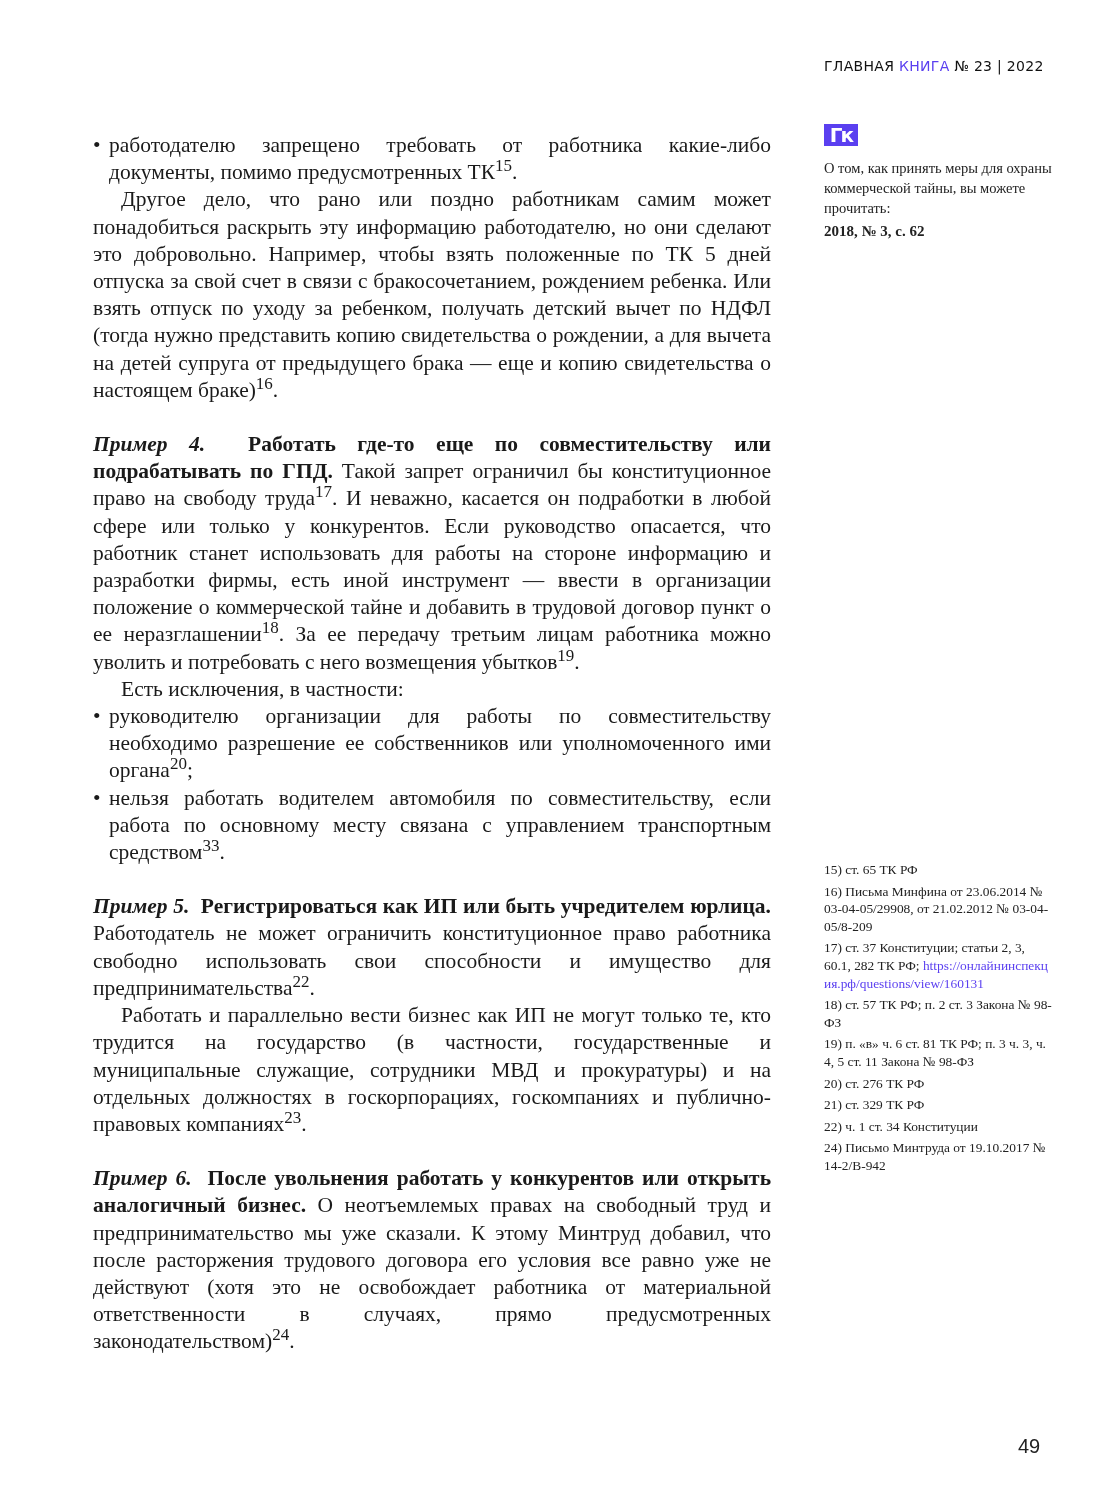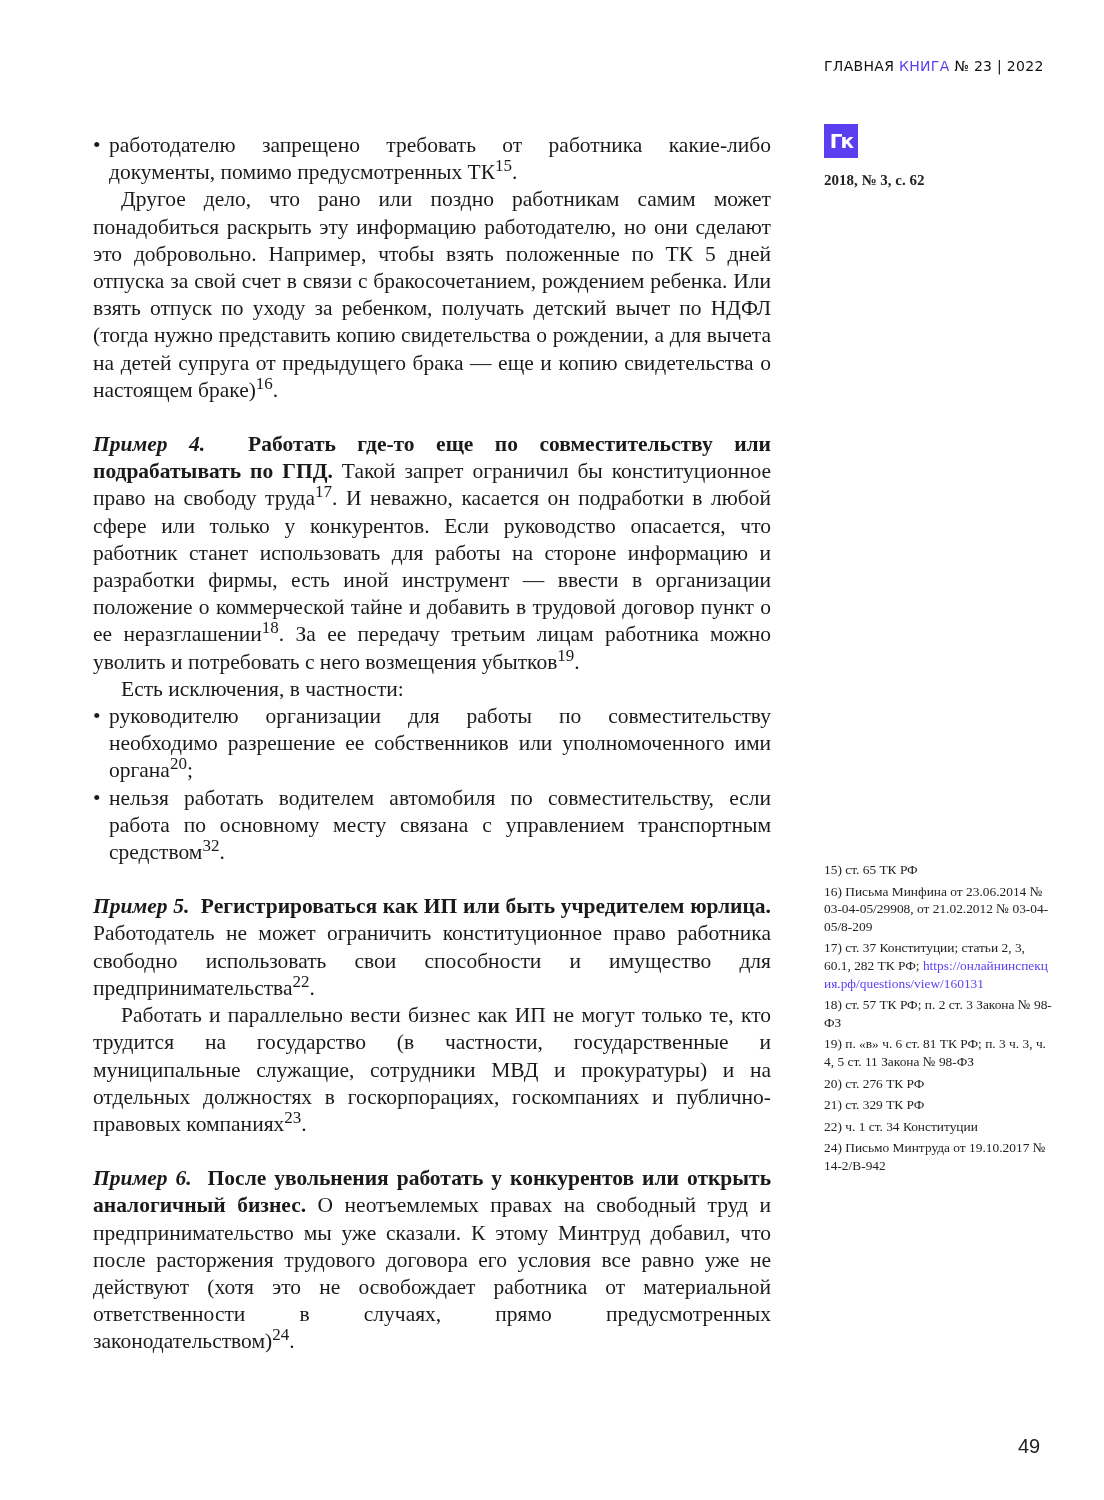--- a/index.html
+++ b/index.html
@@ -25,21 +25,21 @@
   .example { margin-top: 27px !important; }
   .ex-label { font-style: italic; font-weight: bold; }
   .ex-title { font-weight: bold; }
   sup { font-size: 17px; line-height: 0; vertical-align: super; }
 
   .aside {
     position: absolute; left: 824px; top: 124px; width: 230px;
     font-family: "Liberation Serif", serif; font-size: 14.5px; line-height: 20px; color: #222;
   }
   .logo {
-    width: 34px; height: 34px; background: #5a3ff0; color: #fff;
+    width: 34px; height: 22px; background: #5a3ff0; color: #fff;
     font-family: "DejaVu Sans", sans-serif; font-weight: bold; font-size: 20px;
     display: flex; align-items: center; justify-content: center; margin-bottom: 12px;
     letter-spacing: -2px;
   }
   .aside-ref { font-weight: bold; font-size: 15px; margin-top: 3px; }
 
   .footnotes {
     position: absolute; left: 824px; top: 861px; width: 230px;
     font-family: "Liberation Serif", serif; font-size: 13.4px; line-height: 17.6px; color: #222;
   }
@@ -58,31 +58,32 @@
 <div class="header">
   <span>ГЛАВНАЯ</span>
   <span class="accent">КНИГА</span>
   <span>№ 23 | 2022</span>
 </div>
 
 <div class="aside">
   <div class="logo">
       <span>Гк</span>
     </div>
+  <div>О том, как принять меры для охраны коммерческой тайны, вы можете прочитать:</div>
   <div class="aside-ref">2018, № 3, с. 62</div>
 </div>
 
 <div class="main">
   <p class="bullet"><span>работодателю запрещено требовать от работника какие-либо документы, помимо предусмотренных ТК</span><sup>15</sup><span>.</span></p>
   <p class="indent"><span>Другое дело, что рано или поздно работникам самим может понадобиться раскрыть эту информацию работодателю, но они сделают это добровольно. Например, чтобы взять положенные по ТК 5 дней отпуска за свой счет в связи с бракосочетанием, рождением ребенка. Или взять отпуск по уходу за ребенком, получать детский вычет по НДФЛ (тогда нужно представить копию свидетельства о рождении, а для вычета на детей супруга от предыдущего брака — еще и копию свидетельства о настоящем браке)</span><sup>16</sup><span>.</span></p>
 
   <p class="example"><span class="ex-label">Пример 4.</span>&nbsp; <span class="ex-title">Работать где-то еще по совместительству или подрабатывать по ГПД.</span> <span>Такой запрет ограничил бы конституционное право на свободу труда</span><sup>17</sup><span>. И неважно, касается он подработки в любой сфере или только у конкурентов. Если руководство опасается, что работник станет использовать для работы на стороне информацию и разработки фирмы, есть иной инструмент — ввести в организации положение о коммерческой тайне и добавить в трудовой договор пункт о ее неразглашении</span><sup>18</sup><span>. За ее передачу третьим лицам работника можно уволить и потребовать с него возмещения убытков</span><sup>19</sup><span>.</span></p>
   <p class="indent">Есть исключения, в частности:</p>
   <p class="bullet"><span>руководителю организации для работы по совместительству необходимо разрешение ее собственников или уполномоченного ими органа</span><sup>20</sup><span>;</span></p>
-  <p class="bullet"><span>нельзя работать водителем автомобиля по совместительству, если работа по основному месту связана с управлением транспортным средством</span><sup>32</sup><span>.</span></p>
+  <p class="bullet"><span>нельзя работать водителем автомобиля по совместительству, если работа по основному месту связана с управлением транспортным средством</span><sup>33</sup><span>.</span></p>
 
   <p class="example"><span class="ex-label">Пример 5.</span>&nbsp; <span class="ex-title">Регистрироваться как ИП или быть учредителем юрлица.</span> <span>Работодатель не может ограничить конституционное право работника свободно использовать свои способности и имущество для предпринимательства</span><sup>22</sup><span>.</span></p>
   <p class="indent"><span>Работать и параллельно вести бизнес как ИП не могут только те, кто трудится на государство (в частности, государственные и муниципальные служащие, сотрудники МВД и прокуратуры) и на отдельных должностях в госкорпорациях, госкомпаниях и публично-правовых компаниях</span><sup>23</sup><span>.</span></p>
 
   <p class="example"><span class="ex-label">Пример 6.</span>&nbsp; <span class="ex-title">После увольнения работать у конкурентов или открыть аналогичный бизнес.</span> <span>О неотъемлемых правах на свободный труд и предпринимательство мы уже сказали. К этому Минтруд добавил, что после расторжения трудового договора его условия все равно уже не действуют (хотя это не освобождает работника от материальной ответственности в случаях, прямо предусмотренных законодательством)</span><sup>24</sup><span>.</span></p>
 </div>
 
 <div class="footnotes">
   <div class="fn"><span class="num">15)</span> <span>ст. 65 ТК РФ</span></div>
   <div class="fn"><span class="num">16)</span> <span>Письма Минфина от 23.06.2014 № 03-04-05/29908, от 21.02.2012 № 03-04-05/8-209</span></div>

